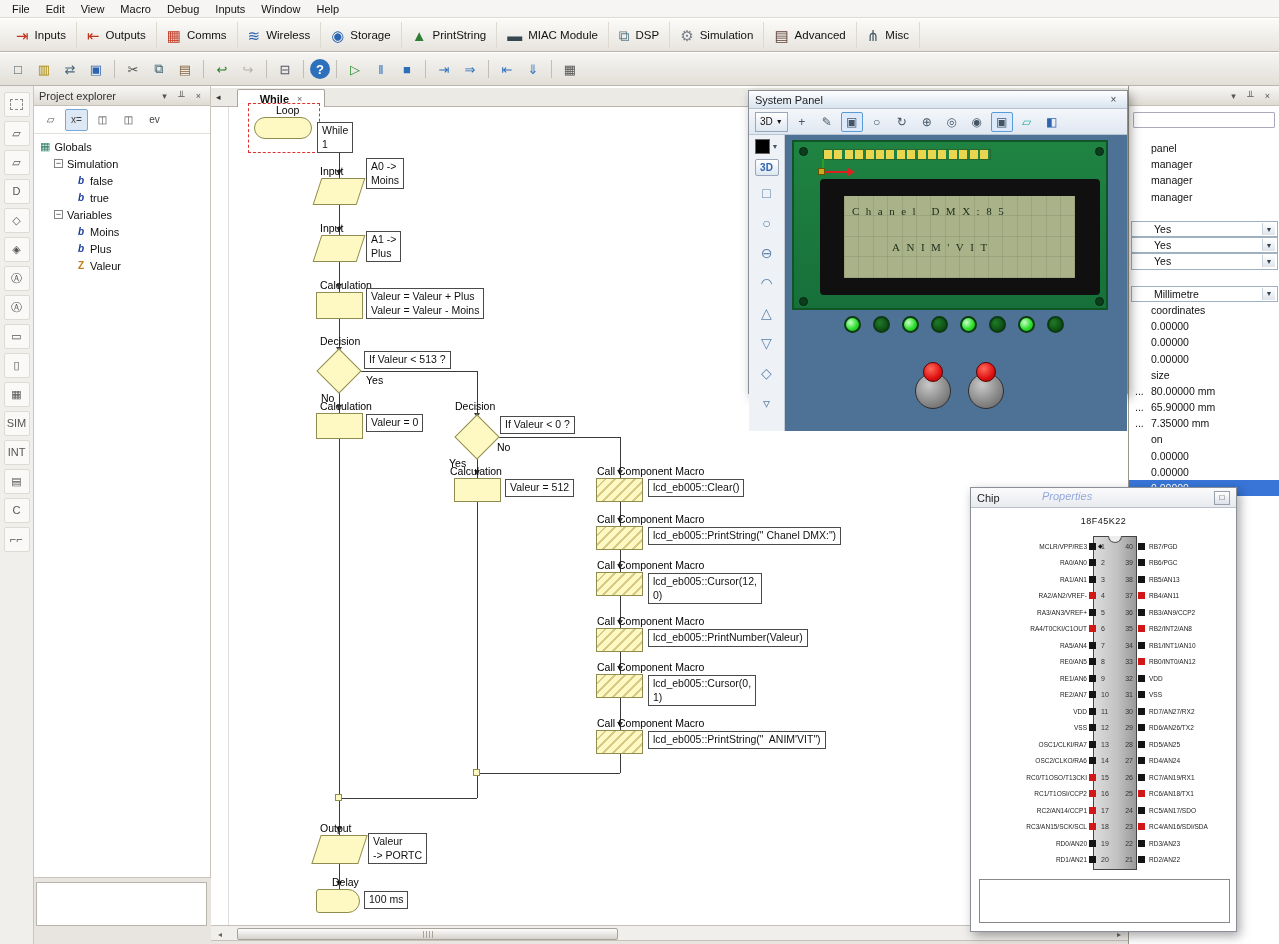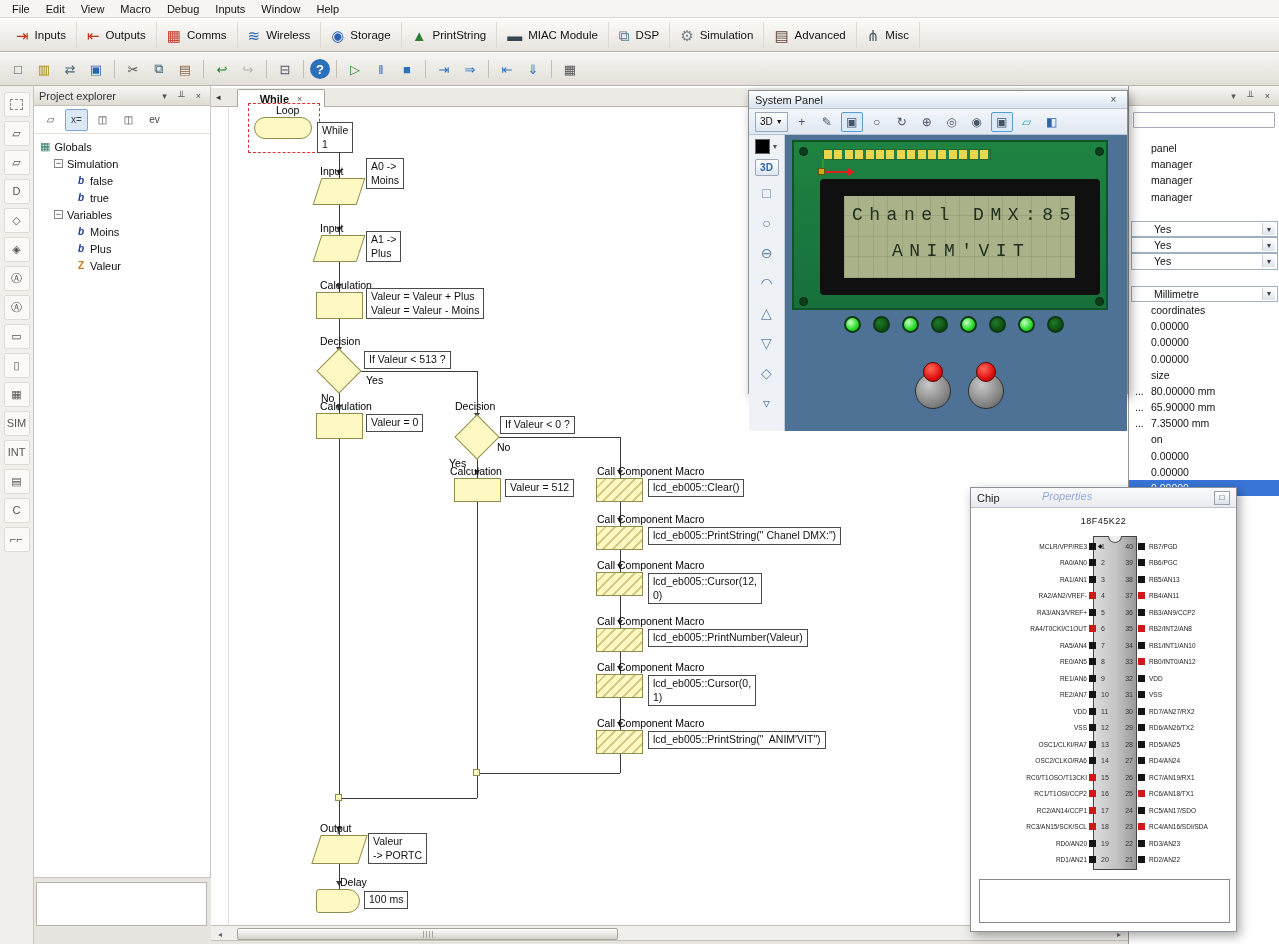--- a/index.html
+++ b/index.html
@@ -89,21 +89,21 @@
 .swdd{font-size:7px;color:#456}
 .sp3d{width:24px;height:17px;border:1px solid #9aa7b8;border-radius:2px;background:linear-gradient(#fff,#dde6f0);color:#2d64b0;font-weight:bold;font-size:10px;display:flex;align-items:center;justify-content:center}
 .shbtn{width:26px;height:24px;display:flex;align-items:center;justify-content:center;font-size:14px;color:#5b82ab}
 #spview{position:absolute;left:36px;top:44px;width:342px;height:296px;background:#4d7296;overflow:hidden}
 #pcb{position:absolute;left:7px;top:5px;width:316px;height:170px;background:linear-gradient(#1f8342,#17703a);border:2px solid #0f5526}
 .screw{position:absolute;width:9px;height:9px;border-radius:50%;background:#0b3d1d;border:1px solid #06260f}
 #pinrow{position:absolute;left:30px;top:8px;width:166px;height:9px;background:repeating-linear-gradient(90deg,#ead64e 0 8px,rgba(0,0,0,0) 8px 10.4px);outline:1px solid rgba(60,50,0,.35)}
 #bezel{position:absolute;left:26px;top:37px;width:280px;height:116px;background:#101010;border-radius:4px}
 #lcdscr{position:absolute;left:24px;top:17px;width:231px;height:82px;background:#a9b288;
   background-image:repeating-linear-gradient(90deg,rgba(0,0,0,.08) 0 1px,transparent 1px 14.4px),repeating-linear-gradient(0deg,rgba(0,0,0,.08) 0 1px,transparent 1px 20.5px)}
-.lcdline{position:absolute;font-family:Liberation Mono, monospace;font-size:18px;letter-spacing:6.5px;color:#20301f;white-space:pre}
+.lcdline{position:absolute;font-family:Liberation Serif, serif;font-size:11px;letter-spacing:6.5px;color:#20301f;white-space:pre}
 #ledrow{position:absolute;left:59px;top:181px;display:flex}
 .led{width:17px;height:17px;border-radius:50%;margin-right:12px;border:2px solid #0d3a12}
 .led.on{background:radial-gradient(circle at 35% 35%,#c6ffc6,#2ede2e 55%,#15a015)}
 .led.off{background:radial-gradient(circle at 35% 35%,#1f7a28,#0e4d14 70%)}
 .pbase{position:absolute;width:36px;height:36px;border-radius:50%;background:radial-gradient(circle at 38% 32%,#c9c9c9,#8b8b8b 55%,#5c5c5c);border:1px solid #2e2e2e}
 .pcap{position:absolute;width:20px;height:20px;border-radius:50%;background:radial-gradient(circle at 38% 32%,#ff6a5a,#e01010 60%,#9c0404);border:1px solid #5a0202}
 .spstatus{position:absolute;left:0;bottom:0;width:100%;height:18px;background:#eef0f3;border-top:1px solid #c6ccd4;display:flex;align-items:center;justify-content:center;font-size:10.5px;color:#222}
 
 .gz{position:absolute;background:#2aa02a}
 .gzr{position:absolute;background:#d22}
@@ -552,21 +552,21 @@
 
   <div class="lbl" style="left:597px;top:717px">Call Component Macro</div>
   <div class="shape macrobox" style="left:596px;top:730px;width:47px;height:24px"></div>
   <div class="tbox" style="left:648px;top:731px">lcd_eb005::PrintString("  ANIM'VIT")</div>
 
   <div class="lbl" style="left:320px;top:822px">Output</div>
   <div class="shape para" style="left:316px;top:835px;width:47px;height:29px"></div>
   <div class="tbox" style="left:368px;top:833px">Valeur
 -&gt; PORTC</div>
 
-  <div class="lbl" style="left:340px;top:876px">Delay</div>
+  <div class="lbl" style="left:332px;top:876px">Delay</div>
   <div class="shape dshape" style="left:316px;top:889px;width:44px;height:24px"></div>
   <div class="tbox" style="left:364px;top:891px">100 ms</div>
 
   <div id="hscroll" class="abs">
     <span class="scarrow" style="left:2px">◂</span>
     <span class="scarrow" style="right:2px">▸</span>
     <span class="thumb">
         <span class="grip"></span>
       </span>
   </div>

